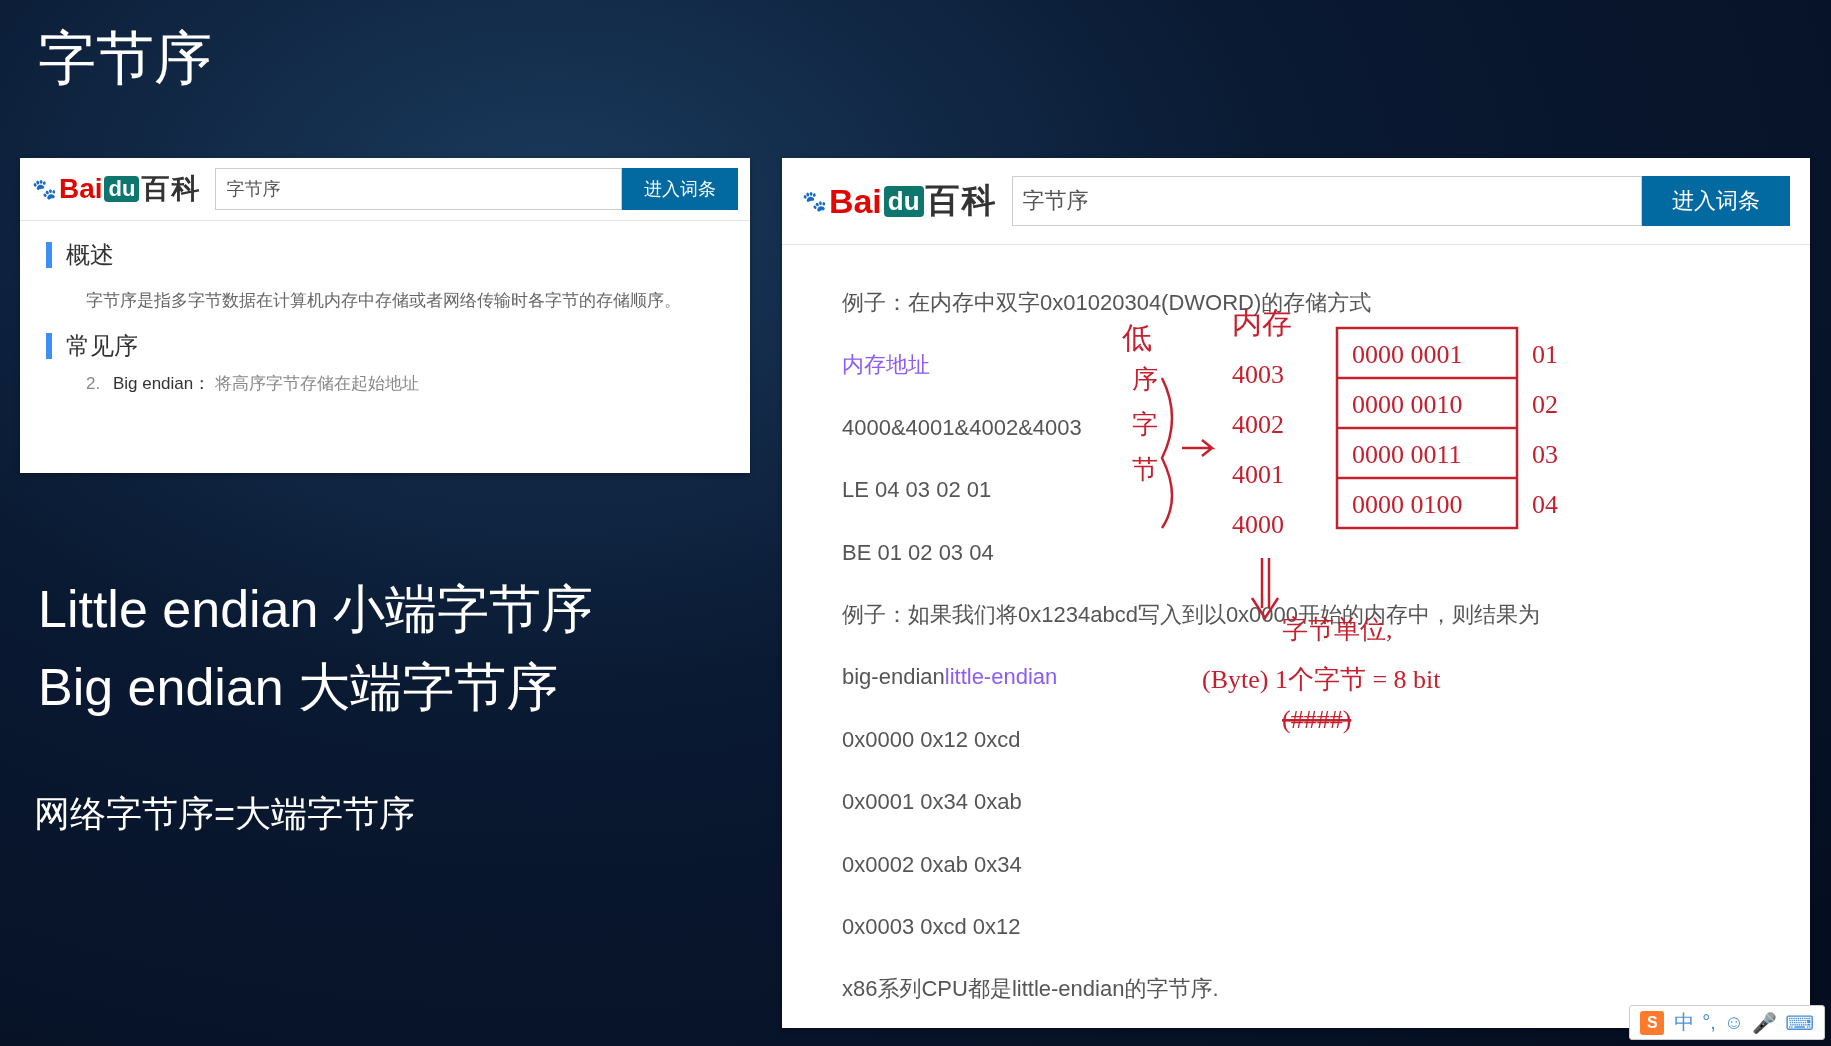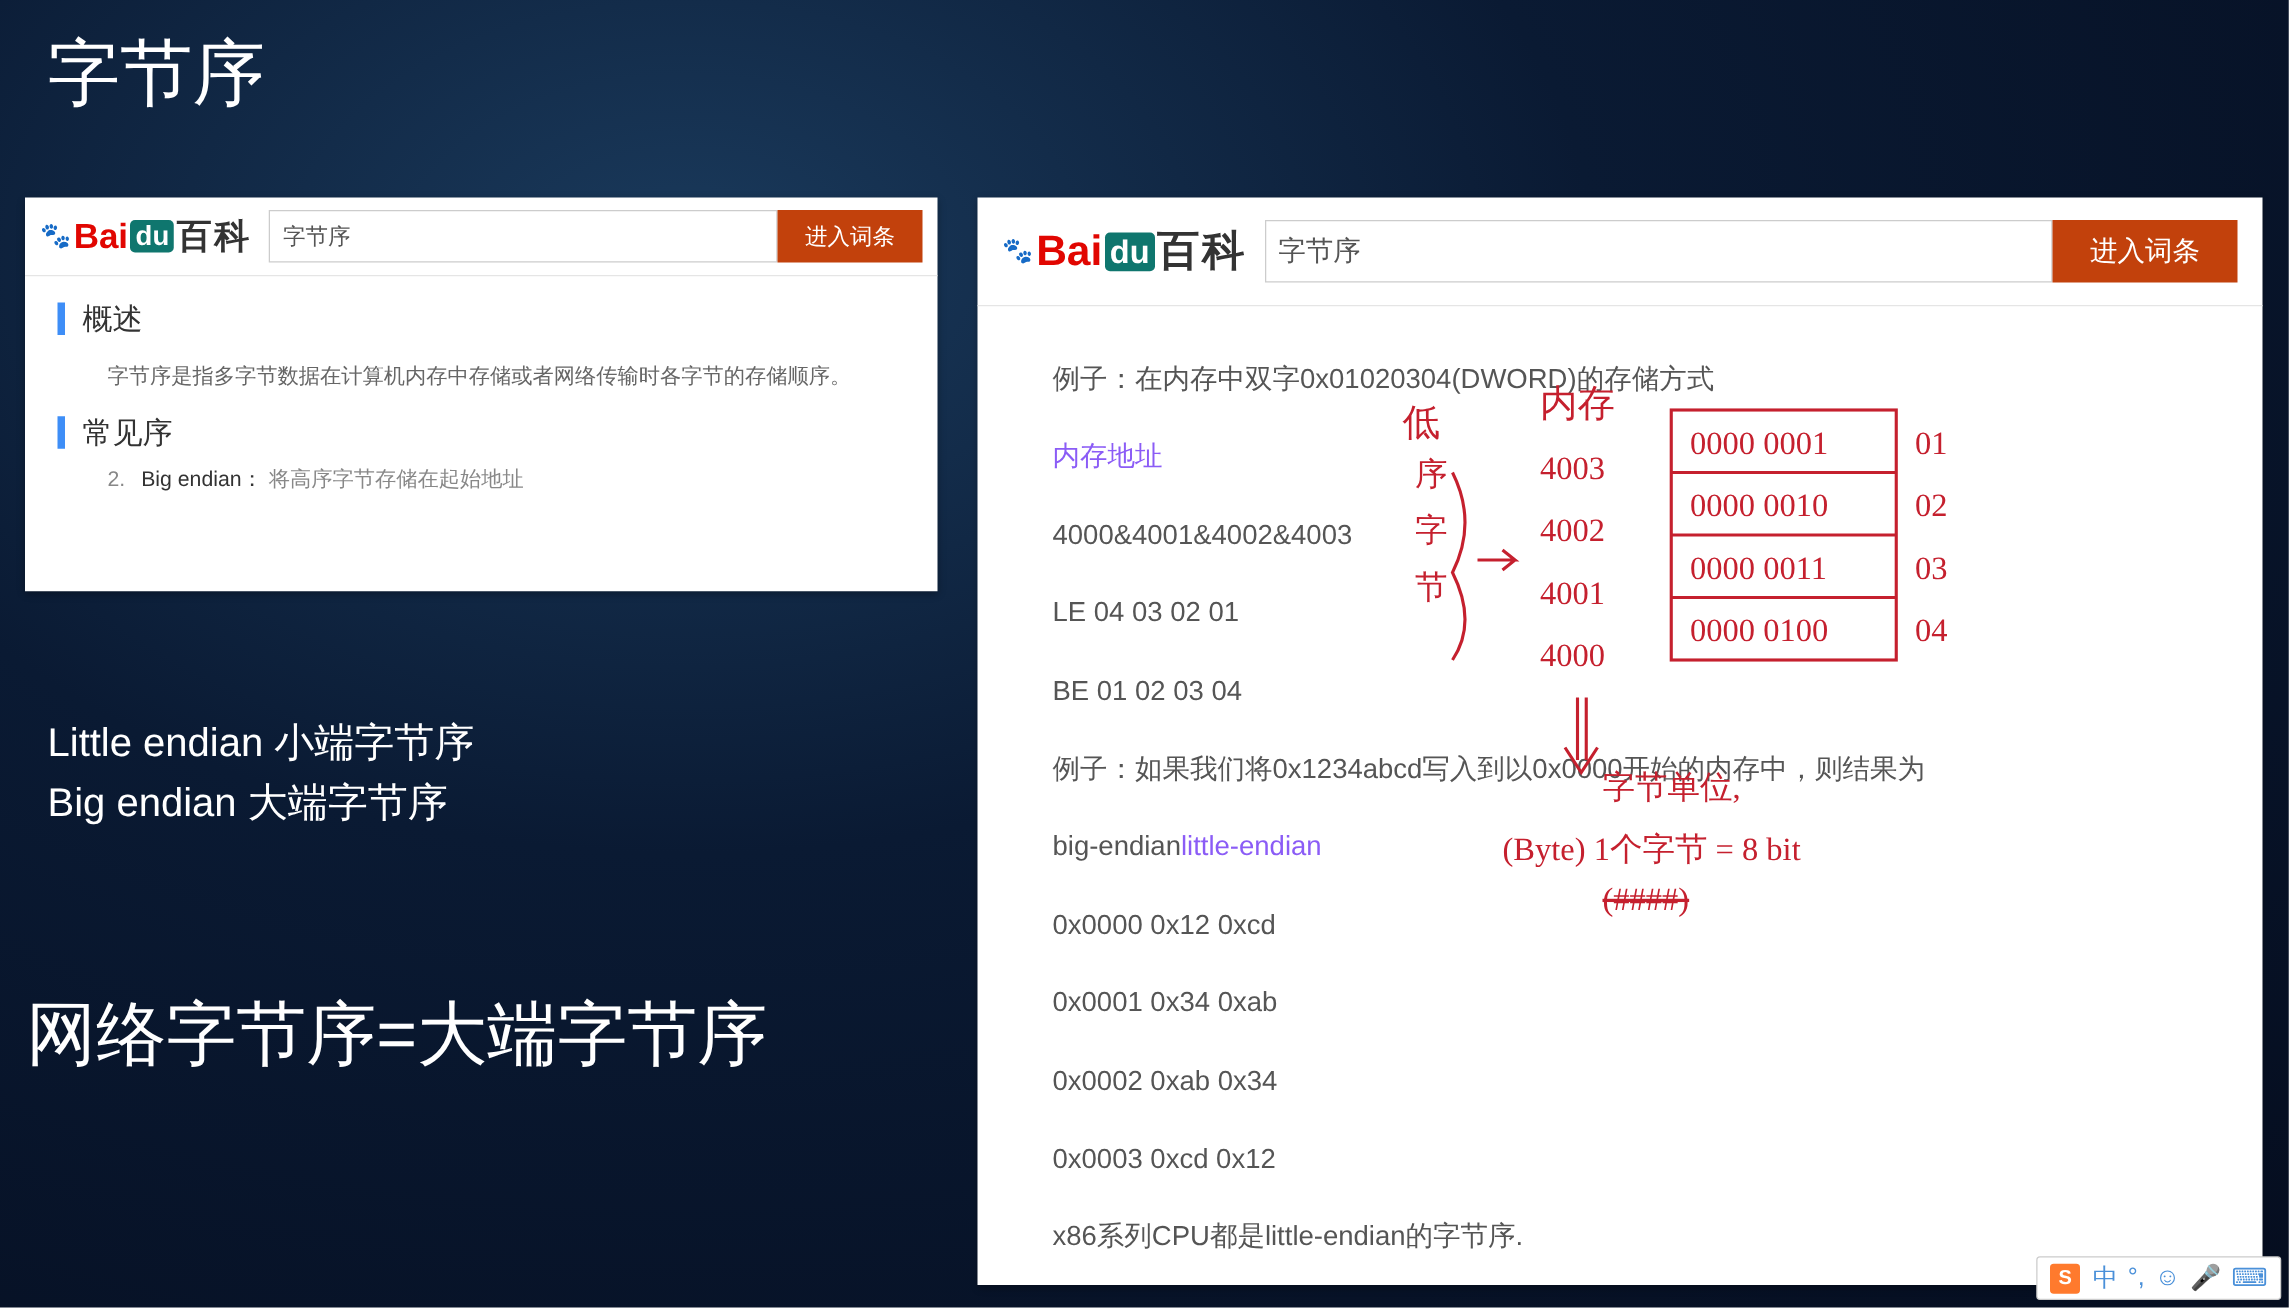--- a/index.html
+++ b/index.html
@@ -8,33 +8,33 @@
   .panel{background:#fff;color:#333;box-shadow:0 2px 6px rgba(0,0,0,.3);}
   
   .panel-left{position:absolute;left:20px;top:158px;width:730px;height:315px;}
   .search-bar{display:flex;align-items:center;padding:10px 12px;border-bottom:1px solid #e5e5e5;}
   .logo{display:flex;align-items:center;font-weight:bold;font-size:28px;}
   .logo .paw{color:#2a6ae9;font-size:20px;margin-right:2px;line-height:.6;}
   .logo .bai{color:#e10601;}
   .logo .du{display:inline-block;background:#0f766e;color:#fff;border-radius:4px;padding:0 4px;margin:0 2px;font-size:22px;}
   .logo .baike{color:#333;letter-spacing:2px;}
   .search-input{flex:1;margin-left:14px;height:40px;border:1px solid #ccc;padding:0 10px;font-size:18px;color:#555;}
-  .search-btn{height:42px;border:none;background:#c2410c;color:#fff;font-size:18px;padding:0 22px;cursor:pointer;}
+  .search-btn{height:42px;border:none;background:#0369a1;color:#fff;font-size:18px;padding:0 22px;cursor:pointer;}
   .sect{padding:10px 26px 0 26px;}
   .sect-h{display:flex;align-items:center;font-size:24px;color:#333;font-weight:500;margin:8px 0 10px 0;}
   .sect-h::before{content:"";display:inline-block;width:6px;height:26px;background:#3e8ef7;margin-right:14px;}
   .sect-desc{color:#666;font-size:17px;margin:18px 0 18px 40px;}
   .ol{list-style:none;padding:0;margin:0 0 0 40px;color:#555;font-size:17px;}
   .ol li{margin:10px 0;}
   .ol .num{color:#888;margin-right:8px;}
   .ol .term{color:#333;}
   .ol .def{color:#888;}
   
-  .slide-text{position:absolute;left:38px;top:570px;font-size:32px;font-weight:300;line-height:1.5;}
-  .slide-text2{position:absolute;left:21px;top:790px;font-size:56px;font-weight:300;}
+  .slide-text{position:absolute;left:38px;top:570px;font-size:52px;font-weight:300;line-height:1.5;}
+  .slide-text2{position:absolute;left:34px;top:790px;font-size:36px;font-weight:300;}
   
   .panel-right{position:absolute;left:782px;top:158px;width:1028px;height:870px;}
   .panel-right .logo{font-size:34px;}
   .panel-right .logo .du{font-size:26px;}
   .panel-right .search-input{height:48px;font-size:22px;}
   .panel-right .search-btn{height:50px;font-size:22px;padding:0 30px;}
   .panel-right .search-bar{padding:18px 20px;}
   .content{padding:20px 60px;font-size:22px;color:#555;line-height:2.2;position:relative;z-index:1;}
   .content .link{color:#8b5cf6;}
   .content p{margin:14px 0;}

